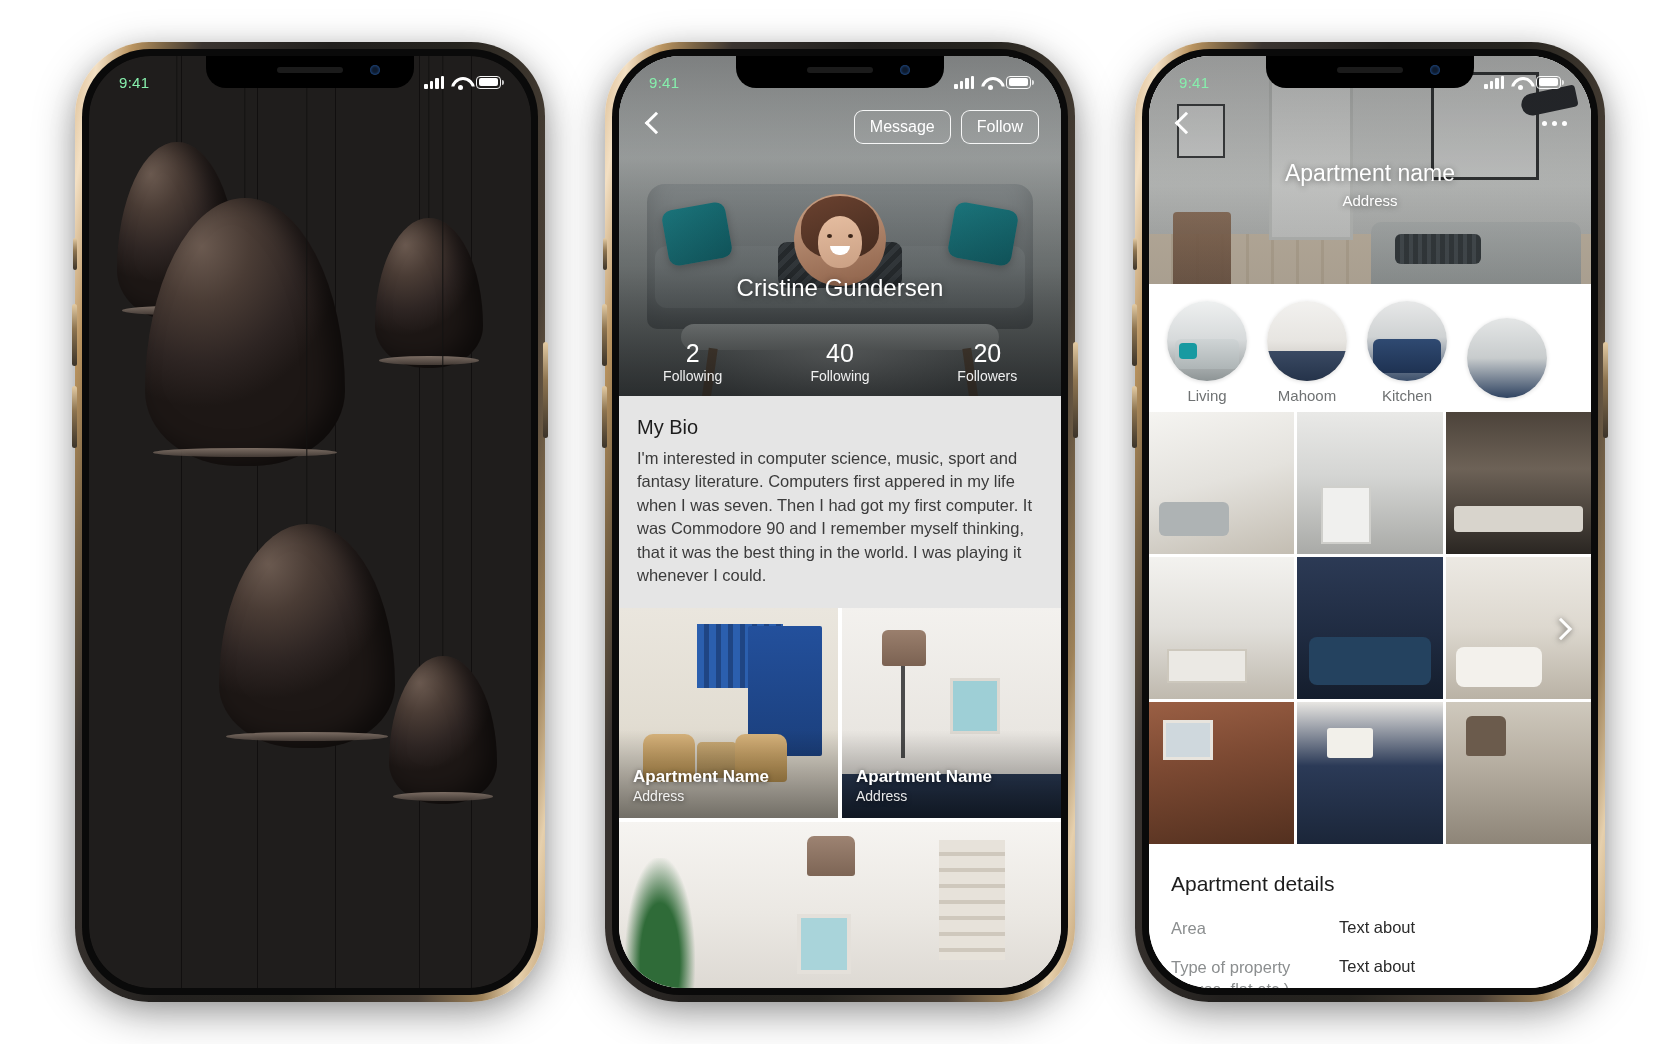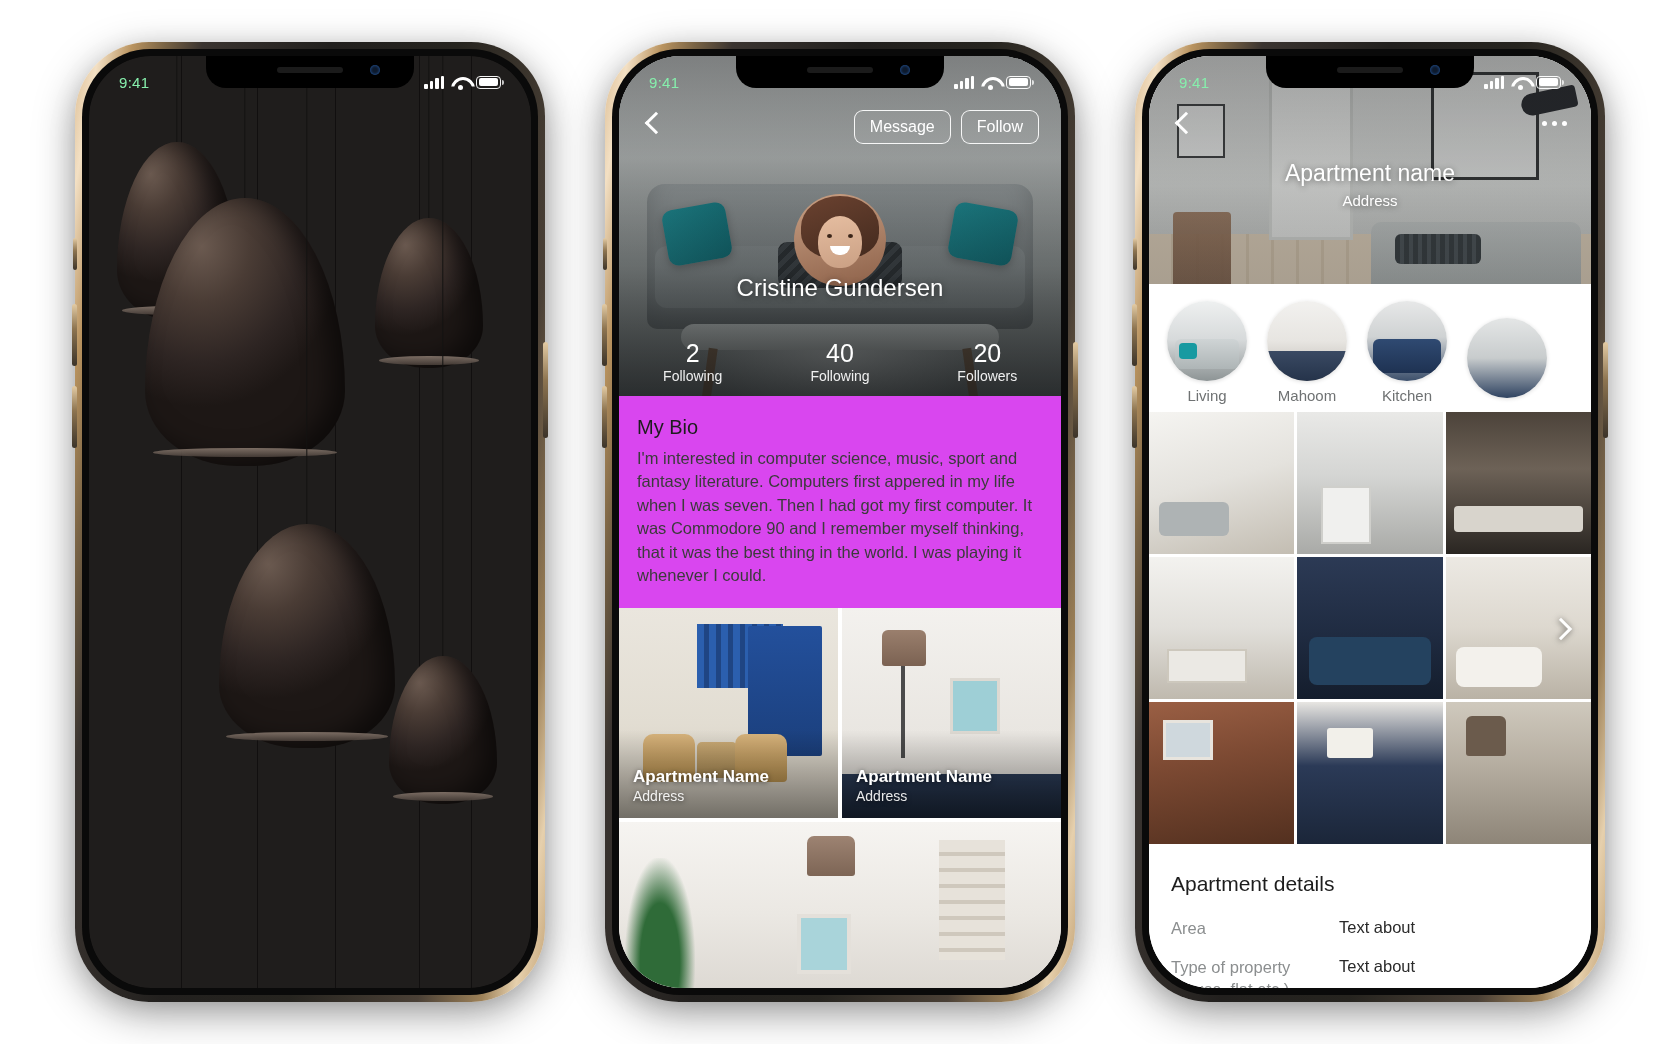--- a/index.html
+++ b/index.html
@@ -398,21 +398,21 @@
     display: flex;
     z-index: 22;
   }
   .stat { flex: 1; text-align: center; color: #fff; }
   .stat .num { font-size: 25px; font-weight: 300; line-height: 1.15; }
   .stat .lbl { font-size: 14px; opacity: 0.92; }
 
   .bio-card {
     position: absolute;
     top: 340px; left: 0; right: 0;
-    background: #d946ef;
+    background: #e5e5e5;
     padding: 20px 18px 22px;
     height: 212px;
   }
   .bio-title { font-size: 20px; color: #1d1d1d; margin-bottom: 8px; }
   .bio-text {
     font-size: 16.5px;
     line-height: 1.42;
     color: #3b3b3b;
   }
 

